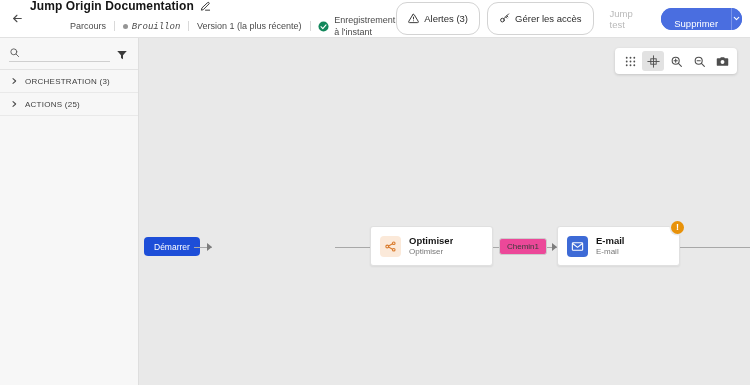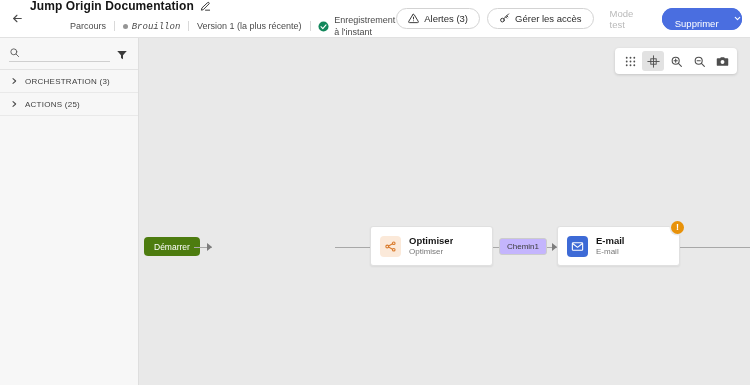--- a/index.html
+++ b/index.html
@@ -41,21 +41,21 @@
   .meta-row .chip { padding: 0 8px; white-space: nowrap; }
   .meta-row .chip:first-child { padding-left: 0; margin-left: 40px; }
   .meta-sep { width: 1px; height: 10px; background: #d9d9d9; }
   .status-dot { width: 5px; height: 5px; border-radius: 50%; background: #959595; display: inline-block; margin-right: 4px; vertical-align: middle; }
   .draft-text { font-style: italic; font-family: Liberation Mono, monospace; }
   .save-chip { display: flex; align-items: center; gap: 5px; padding-left: 8px; }
   .check-badge { width: 11px; height: 11px; flex: 0 0 11px; display: block; }
 
   .header-right { margin-left: auto; display: flex; align-items: center; gap: 7px; }
   .btn {
-    height: 21px; border: 1px solid #d3d3d3; border-radius: 11px;
+    height: 33px; border: 1px solid #d3d3d3; border-radius: 11px;
     background: #fff; color: #2b2b2b; font-size: 9.5px;
     display: flex; align-items: center; gap: 5px; padding: 0 11px;
     cursor: pointer; white-space: nowrap; font-family: inherit;
   }
   .btn svg { width: 11px; height: 11px; display: block; flex: 0 0 11px; }
   .btn-ghost-disabled {
     height: 21px; border: none; background: transparent; color: #b9b9b9;
     font-size: 9.5px; padding: 0 9px; display:flex; align-items:center; cursor: default;
   }
   .split {
@@ -130,21 +130,21 @@
   .edge { position: absolute; height: 1px; background: #a8a8a8; top: 54px; }
   .arrow-head {
     position: absolute; top: 50px; width: 0; height: 0;
     border-left: 5px solid #7d7d7d;
     border-top: 4px solid transparent; border-bottom: 4px solid transparent;
   }
 
   .start-pill {
     position: absolute; left: 5px; top: 44px;
     height: 19px; min-width: 50px; padding: 0 10px;
-    background: #4d7c0f; border-radius: 4px;
+    background: #1d4ed8; border-radius: 4px;
     color: #ffffff; font-size: 8.5px;
     display: flex; align-items: center; justify-content: center;
     cursor: pointer; white-space: nowrap;
   }
 
   .node {
     position: absolute; top: 33px;
     width: 123px; height: 40px;
     background: #ffffff; border: 1px solid #e0e0e0; border-radius: 3px;
     box-shadow: 0 1px 2px rgba(0,0,0,.07);
@@ -167,21 +167,21 @@
     position: absolute; width: 13px; height: 13px; border-radius: 50%;
     background: #e8920a; color: #fff;
     display: flex; align-items: center; justify-content: center;
     font-size: 9px; font-weight: bold; line-height: 1;
     box-shadow: 0 0 0 1.5px #e9e9e9; cursor: pointer;
   }
 
   .path-chip {
     position: absolute; top: 45px;
     height: 17px; padding: 0 7px;
-    background: #c4b5fd; border: 1px solid #cccccc; border-radius: 3px;
+    background: #ec4899; border: 1px solid #cccccc; border-radius: 3px;
     font-size: 8px; color: #3b3b3b;
     display: flex; align-items: center; cursor: pointer; white-space: nowrap;
   }
 </style>
 </head>
 <body>
 
 <div id="app">
 
   <div class="header">
@@ -234,21 +234,21 @@
       <button class="btn">
         <svg viewBox="0 0 24 24" fill="none" stroke="currentColor" stroke-width="2" stroke-linecap="round" stroke-linejoin="round">
           <circle cx="7.5" cy="15.5" r="4"></circle>
             <line x1="10.4" y1="12.6" x2="21" y2="2"></line>
           <line x1="17" y1="6" x2="19.5" y2="8.5"></line>
             <line x1="14.5" y1="8.5" x2="17" y2="11"></line>
         </svg>
         <span>Gérer les accès</span>
       </button>
 
-      <span class="btn-ghost-disabled">Mode test</span>
+      <span class="btn-ghost-disabled">Jump test</span>
 
       <div class="split">
         <button class="split-main">Supprimer</button>
         <span class="split-div"></span>
         <button class="split-arrow">
           <svg viewBox="0 0 24 24" fill="none" stroke="currentColor" stroke-width="3" stroke-linecap="round" stroke-linejoin="round">
             <polyline points="6 9 12 15 18 9"></polyline>
           </svg>
         </button>
       </div>

